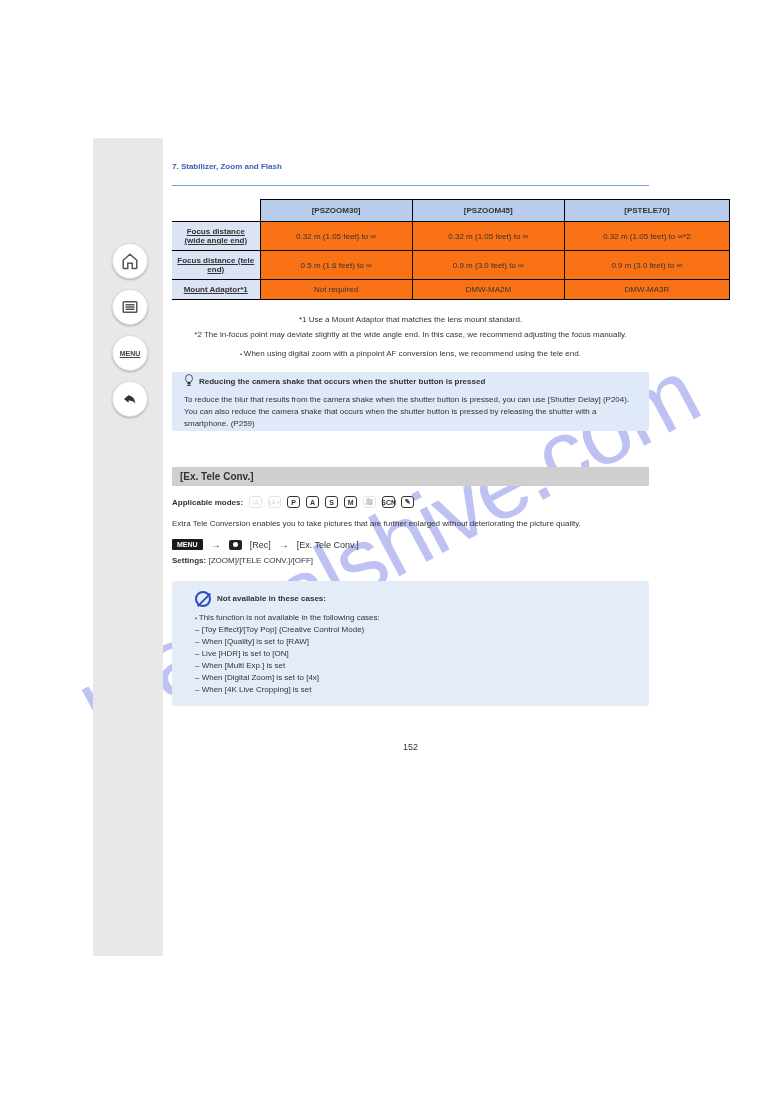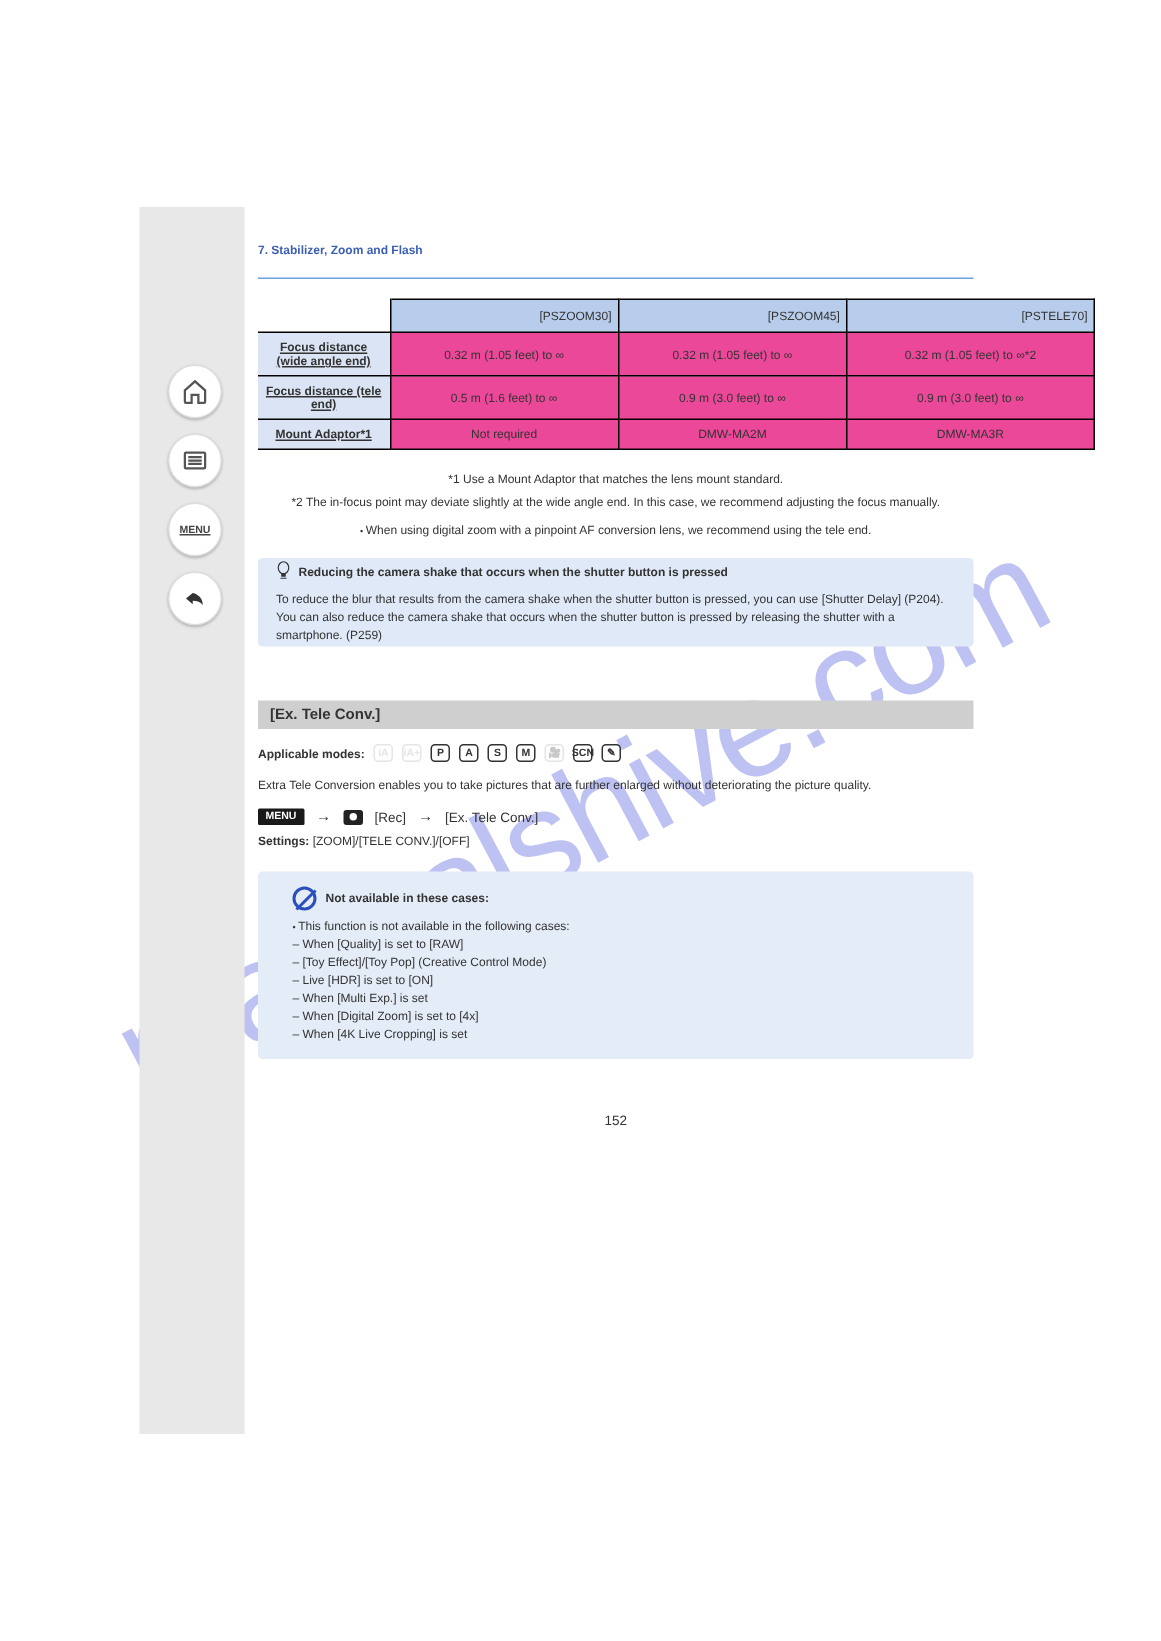--- a/index.html
+++ b/index.html
@@ -60,30 +60,30 @@
   .table {
     width: 558px;
     border-collapse: collapse;
     margin-top: 13px;
     font-size: 8px;
   }
   .table th {
     background: #b8cceb;
     border: 1px solid #000;
     padding: 6px 4px;
-    font-weight: normal;
-    text-align: right;
+    font-weight: bold;
+    text-align: center;
   }
   .table th:first-child { background: transparent; border-left: none; border-top: none; }
   .table td {
     border: 1px solid #000;
     padding: 5px 4px;
     text-align: center;
     vertical-align: middle;
-    background: #ec4899;
+    background: #f97316;
   }
   .table td.rh {
     background: #dbe4f4;
     font-weight: bold;
     text-align: center;
     width: 88px;
     text-decoration: underline;
   }
   .table .norl { border-left: none; }
   .notes {
@@ -334,22 +334,22 @@
     <b>Settings:</b>
     <span>[ZOOM]/[TELE CONV.]/[OFF]</span>
   </div>
 
   <div class="notavail">
     <div class="na-title">
       <span class="na-icon"></span>
       <span>Not available in these cases:</span>
     </div>
     <p class="dash">This function is not available in the following cases:</p>
+    <p class="bullet">[Toy Effect]/[Toy Pop] (Creative Control Mode)</p>
     <p class="bullet">When [Quality] is set to [RAW]</p>
-    <p class="bullet">[Toy Effect]/[Toy Pop] (Creative Control Mode)</p>
     <p class="bullet">Live [HDR] is set to [ON]</p>
     <p class="bullet">When [Multi Exp.] is set</p>
     <p class="bullet">When [Digital Zoom] is set to [4x]</p>
     <p class="bullet">When [4K Live Cropping] is set</p>
   </div>
 
   <div class="pagenum">152</div>
 
 </div>
 

